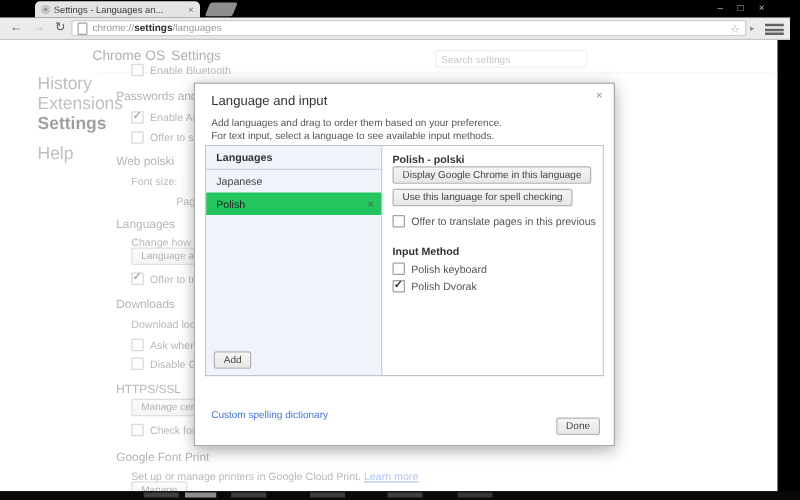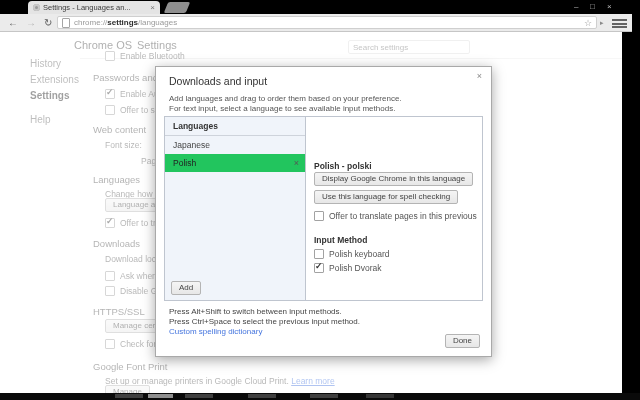--- a/index.html
+++ b/index.html
@@ -34,21 +34,21 @@
   .ext-btn{position:absolute;left:600px;top:5px;font-size:7px;color:#8a8a8a;}
   .menu-btn{position:absolute;left:612px;top:5px;width:15px;height:9px;}
   .menu-btn i{display:block;width:15px;height:2px;background:#626262;margin-bottom:1.5px;}
 
   
   .page{position:absolute;left:0;top:32px;width:622px;height:361px;background:#fff;overflow:hidden;}
   .bgc{position:absolute;left:0;top:0;width:622px;height:361px;opacity:.42;}
   .hd{font-size:11px;color:#424242;margin-left:44px;}
   .sect{font-size:9.5px;color:#4c4c4c;}
   .lbl{font-size:8.5px;color:#555;white-space:nowrap;}
-  .side{font-size:10px;color:#666;}
+  .side{font-size:14px;color:#666;}
   .side.sel{color:#1a1a1a;font-weight:bold;}
   .link{color:#4575de;}
   .search-box{position:absolute;left:348px;top:8px;width:122px;height:14px;border:1px solid #dcdcdc;
               border-radius:2px;font-size:8px;color:#999;padding:0 4px;box-sizing:border-box;
               font-family:"Liberation Sans",sans-serif;background:#fff;}
   .hdr-line{position:absolute;left:80px;top:26px;width:542px;height:1px;background:#ececec;}
 
   .btn{display:inline-block;background:linear-gradient(#f5f5f5,#e7e7e7);border:1px solid #b4b4b4;
        border-radius:2px;font-size:8px;color:#444;line-height:12px;padding:0 7px;white-space:nowrap;}
   .cb{display:inline-block;width:8px;height:8px;background:#fff;border:1px solid #a2a2a2;
@@ -65,21 +65,21 @@
   .lang-box{position:absolute;left:8px;top:49px;width:319px;height:185px;border:1px solid #bfc5cf;
             box-sizing:border-box;display:flex;}
   .lang-left{width:141px;background:#f0f4fa;border-right:1px solid #bfc5cf;position:relative;
              box-sizing:border-box;flex:0 0 auto;}
   .lang-head{height:18px;line-height:18px;padding-left:8px;font-size:8.5px;font-weight:bold;
              color:#333;border-bottom:1px solid #ced3db;}
   .lang-item{height:18px;line-height:18px;padding-left:8px;font-size:8.5px;color:#444;position:relative;}
   .lang-item.sel{background:#22c55e;color:#222;}
   .rm{position:absolute;right:6px;top:0;color:#555;font-size:9px;}
   .add-btn{position:absolute;left:6px;bottom:5px;}
-  .lang-right{flex:1;position:relative;background:#fff;margin-top:39px;}
+  .lang-right{flex:1;position:relative;background:#fff;}
   .b1{position:absolute;left:8px;top:16px;}
   .b2{position:absolute;left:8px;top:34px;}
   .bold-sub{position:absolute;left:8px;font-size:8.5px;font-weight:bold;color:#333;}
   .dlg-note{position:absolute;left:13px;top:240px;font-size:8px;line-height:9.5px;color:#444;}
   .dlg-link{position:absolute;left:13px;top:260px;font-size:8px;}
   .done-btn{position:absolute;right:11px;bottom:8px;}
 
   
   .shelf{position:absolute;left:0;top:393px;width:640px;height:7px;background:#0a0a0a;}
   .shelf i{position:absolute;top:1px;height:4px;background:#3f3f3f;}
@@ -135,21 +135,21 @@
       </div>
       <div class="abs sect" style="left:93px;top:40px;">Passwords and forms</div>
       <div class="abs cbrow" style="left:105px;top:57px;">
         <span class="cb on"></span>
         <span>Enable Autofill to</span>
       </div>
       <div class="abs cbrow" style="left:105px;top:73px;">
         <span class="cb"></span>
         <span>Offer to save pas</span>
       </div>
-      <div class="abs sect" style="left:93px;top:92px;">Web content</div>
+      <div class="abs sect" style="left:93px;top:92px;">Web polski</div>
       <div class="abs lbl" style="left:105px;top:108px;">Font size:</div>
       <div class="abs lbl" style="left:105px;top:124px;padding-left:36px;">Page zoom:</div>
       <div class="abs sect" style="left:93px;top:142px;">Languages</div>
       <div class="abs lbl" style="left:105px;top:157px;">Change how Chrom</div>
       <span class="abs btn" style="left:105px;top:166px;width:70px;">Language and in</span>
       <div class="abs cbrow" style="left:105px;top:186px;">
         <span class="cb on"></span>
         <span>Offer to transla</span>
       </div>
       <div class="abs sect" style="left:93px;top:206px;">Downloads</div>
@@ -170,21 +170,21 @@
       </div>
       <div class="abs sect" style="left:93px;top:329px;">Google Font Print</div>
       <div class="abs lbl" style="left:105px;top:344px;">
         <span>Set up or manage printers in Google Cloud Print.</span>
         <span class="link" style="text-decoration:underline;text-align:center;">Learn more</span>
       </div>
       <span class="abs btn" style="left:105px;top:353px;">Manage</span>
     </div>
 
     <div class="dialog">
-      <div class="dlg-title">Downloads and input</div>
+      <div class="dlg-title">Language and input</div>
       <span class="dlg-close">×</span>
       <div class="dlg-desc">
         <div>Add languages and drag to order them based on your preference.</div>
         <div>For text input, select a language to see available input methods.</div>
       </div>
 
       <div class="lang-box">
         <div class="lang-left">
           <div class="lang-head">Languages</div>
           <div class="lang-item">Japanese</div>
@@ -207,24 +207,20 @@
             <span class="cb"></span>
             <span>Polish keyboard</span>
           </div>
           <div class="cbrow abs" style="left:8px;top:107px;">
             <span class="cb on"></span>
             <span>Polish Dvorak</span>
           </div>
         </div>
       </div>
 
-      <div class="dlg-note">
-        <div>Press Alt+Shift to switch between input methods.</div>
-        <div>Press Ctrl+Space to select the previous input method.</div>
-      </div>
       <div class="dlg-link link">Custom spelling dictionary</div>
       <span class="btn done-btn">Done</span>
     </div>
   </div>
 
   <div class="shelf">
     <i style="left:115px;width:28px;"></i>
     <i style="left:148px;width:25px;background:#8f8f8f;"></i>
     <i style="left:185px;width:28px;"></i>
     <i style="left:248px;width:28px;"></i>

